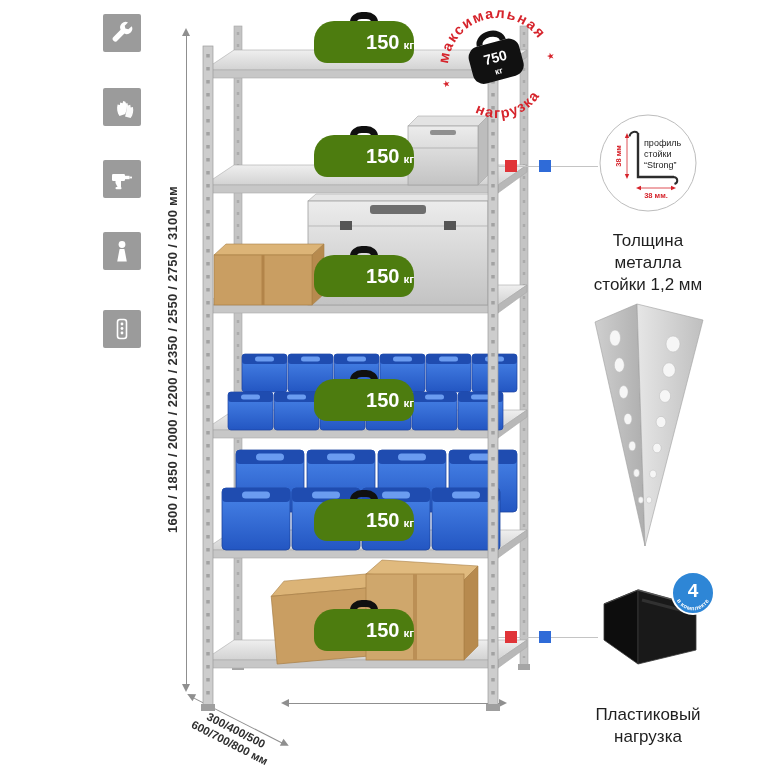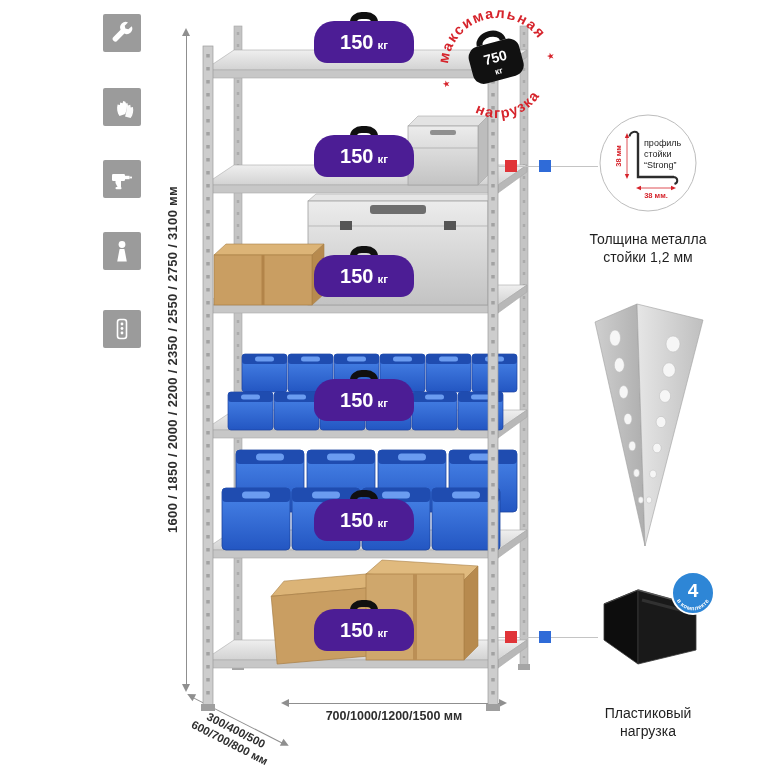--- a/index.html
+++ b/index.html
@@ -38,43 +38,43 @@
       border:4px solid transparent;border-left:8px solid #8f8f8f;}
   .ddim-label{width:116px;text-align:center;font-size:11.5px;font-weight:700;color:#2e2e2e;
       line-height:1.2;margin-top:3px;}
 
   
   .rack-svg{position:absolute;left:190px;top:18px;z-index:1;}
 
   
   .weight{position:absolute;left:314px;width:100px;text-align:center;z-index:5;}
   .w-handle{width:28px;height:20px;border:7px solid #101010;border-radius:50%/60%;margin:0 auto -11px;}
-  .w-body{height:42px;background:#4c1d95;border-radius:20px 20px 13px 13px;color:#fff;
-      display:flex;align-items:center;justify-content:center;gap:4px;}
+  .w-body{height:42px;background:#4d7c0f;border-radius:20px 20px 13px 13px;color:#fff;
+      display:flex;align-items:center;justify-content:flex-end;gap:4px;}
   .wv{font-size:20px;font-weight:700;}
   .wu{font-size:11.5px;font-weight:700;margin-top:5px;}
 
   
   .stamp{position:absolute;left:434px;top:4px;width:128px;height:128px;transform:rotate(-15deg);z-index:6;}
   .stamp text{text-anchor:middle;font-family:"Liberation Sans",sans-serif;}
   .stamp .arc{font-size:14.5px;font-weight:700;fill:#d6232b;letter-spacing:1.5px;}
   .stamp .star{font-size:9px;fill:#d6232b;}
   .stamp .val{font-size:14px;font-weight:700;fill:#fff;}
   .stamp .unit{font-size:8.5px;font-weight:700;fill:#fff;}
 
   
   .conn{position:absolute;height:1px;background:#c4c4c4;z-index:2;}
   .mark{position:absolute;width:12px;height:12px;z-index:3;}
 
   
   .profile-svg{position:absolute;left:598px;top:113px;}
   .profile-svg text{font-family:"Liberation Sans",sans-serif;}
   .pf-label{font-size:9px;fill:#1e1e1e;}
   .pf-dim{font-size:7.5px;font-weight:700;fill:#d6232b;text-anchor:middle;}
-  .caption{position:absolute;text-align:center;font-size:14px;color:#1f1f1f;line-height:1.3;}
+  .caption{position:absolute;text-align:center;font-size:17px;color:#1f1f1f;line-height:1.3;}
   .post-svg{position:absolute;left:585px;top:296px;}
   .foot-svg{position:absolute;left:596px;top:578px;}
   .badge-svg{position:absolute;left:670px;top:570px;z-index:4;}
   .badge-svg text{font-family:"Liberation Sans",sans-serif;}
   .badge-num{font-size:19px;font-weight:700;fill:#fff;text-anchor:middle;}
   .badge-txt{font-size:5.8px;font-weight:700;fill:#fff;letter-spacing:.4px;text-anchor:middle;}
 </style>
 </head>
 <body>
 
@@ -395,21 +395,20 @@
     <defs>
         <path id="bArc" d="M 5 26 A 18.5 18.5 0 0 0 41 26" fill="none"></path>
       </defs>
     <circle cx="23" cy="23" r="21" fill="#2e86d6" stroke="#ffffff" stroke-width="2"></circle>
     <text class="badge-num" x="23" y="27">4</text>
     <text class="badge-txt"><textPath href="#bArc" startOffset="50%">в комплекте</textPath></text>
   </svg>
   <div class="caption" style="left:592px;top:704px;width:112px">Пластиковый нагрузка</div>
 
   <div class="hdim-line"></div>
-  <div class="hdim-label">700/1000/1200/1500 мм</div>
 
   <div class="ddim">
     <div class="ddim-line"></div>
     <div class="ddim-label">
       <div>300/400/500</div>
       <div>600/700/800 мм</div>
     </div>
   </div>
 
 </div>

